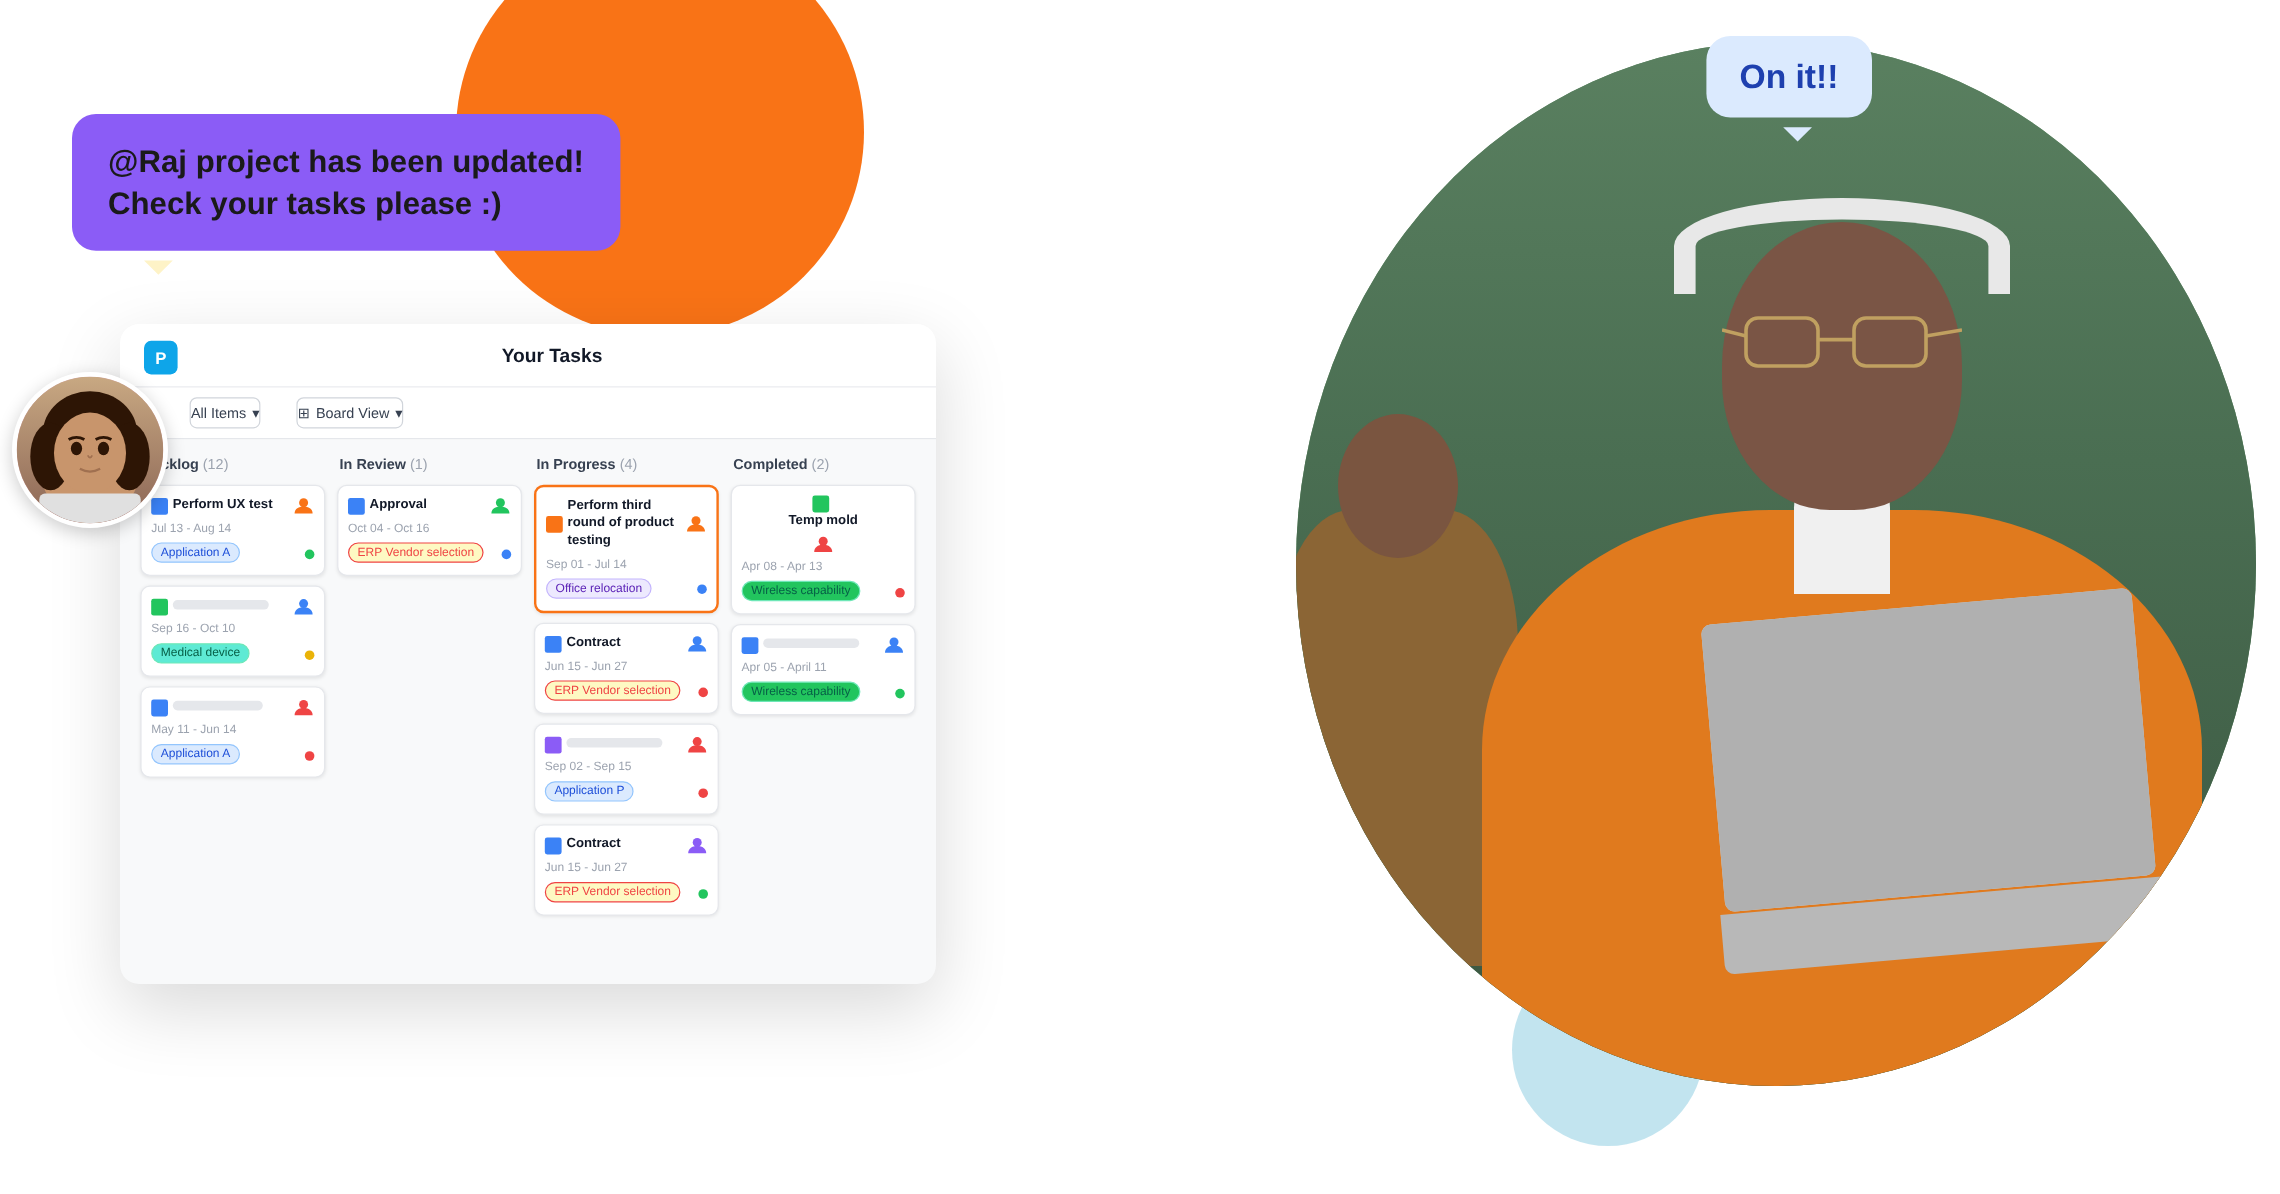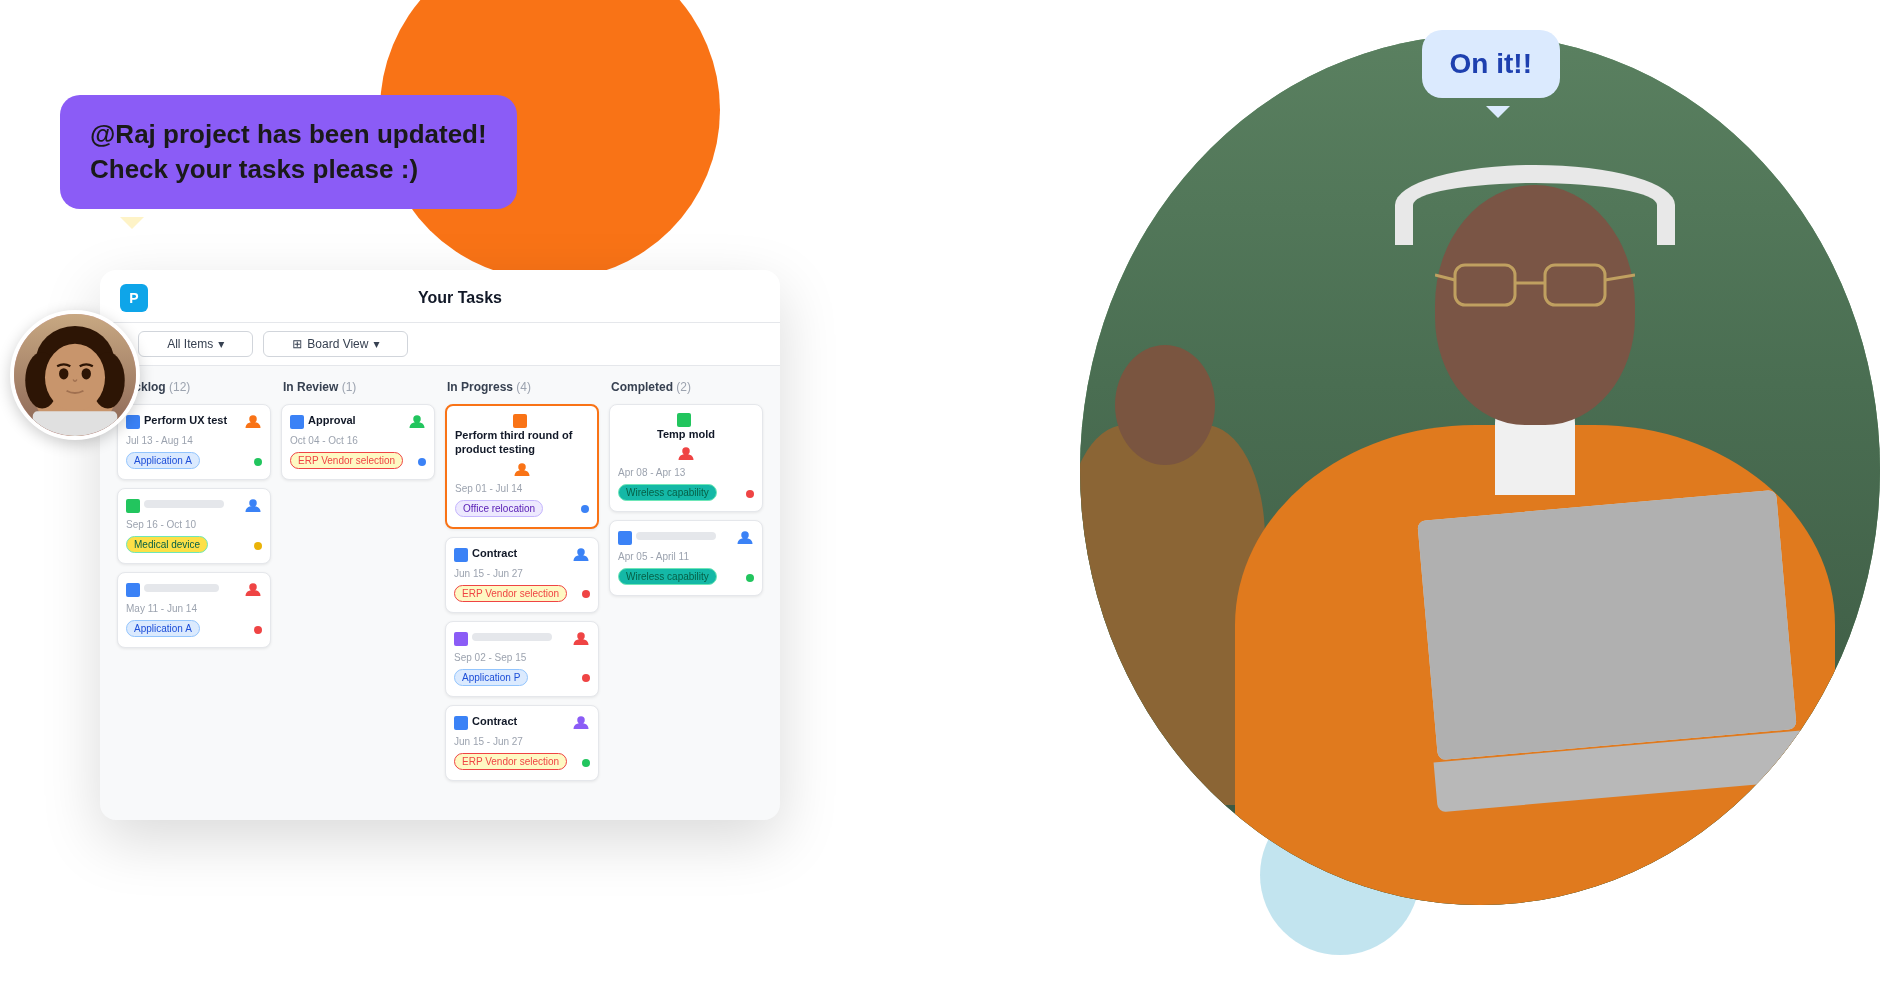--- a/index.html
+++ b/index.html
@@ -154,27 +154,28 @@
       gap: 10px;
     }
     .filter-icon {
       color: #6b7280;
       font-size: 14px;
     }
     .toolbar-btn {
       display: flex;
       align-items: center;
       gap: 5px;
-      padding: 5px 28px;
+      padding: 5px 0;
       border: 1px solid #d1d5db;
       border-radius: 6px;
       background: white;
       font-size: 12px;
       color: #374151;
       cursor: pointer;
+      margin-left: 20px;
     }
 
     .board-columns {
       display: flex;
       gap: 0;
       padding: 14px 12px;
       height: calc(100% - 95px);
       overflow-x: auto;
     }
 
@@ -222,22 +223,22 @@
     .task-card-tag {
       display: inline-block;
       padding: 2px 7px;
       border-radius: 10px;
       font-size: 10px;
       font-weight: 500;
       margin-bottom: 2px;
     }
     .tag-app-a { background: #dbeafe; color: #1d4ed8; border: 1px solid #93c5fd; }
     .tag-erp { background: #fef9c3; color: #ef4444; border: 1px solid #ef4444; }
-    .tag-medical { background: #fde047; color: #065f46; border: 1px solid #6ee7b7; text-align: right; }
-    .tag-wireless { background: #14b8a6; color: #065f46; border: 1px solid #6ee7b7; text-align: right; }
+    .tag-medical { background: #5eead4; color: #065f46; border: 1px solid #6ee7b7; text-align: right; }
+    .tag-wireless { background: #22c55e; color: #065f46; border: 1px solid #6ee7b7; text-align: right; }
     .tag-office { background: #ede9fe; color: #5b21b6; border: 1px solid #c4b5fd; }
     .tag-app-p { background: #dbeafe; color: #1d4ed8; border: 1px solid #93c5fd; }
 
     .task-card-row {
       display: flex;
       align-items: center;
       justify-content: space-between;
     }
     .status-dot {
       width: 8px;
@@ -572,21 +573,21 @@
         </div>
       </div>
     </div>
 
     <div class="column">
       <div class="column-header">
         In Progress <span class="column-count">(4)</span>
       </div>
 
       <div class="task-card highlighted">
-        <div class="task-card-row" style="margin-bottom:4px;flex-direction:column;">
+        <div class="task-card-row" style="margin-bottom:4px;">
           <span class="task-icon icon-orange"></span>
           <span class="task-card-title" style="flex:1;">Perform third round of product testing</span>
           <svg width="18" height="18" viewBox="0 0 24 24">
               <circle cx="12" cy="8" r="5" fill="#f97316"></circle>
               <path d="M2 20c0-5 4-8 10-8s10 3 10 8" fill="#f97316"></path>
             </svg>
         </div>
         <div class="task-card-date">Sep 01 - Jul 14</div>
         <div class="task-card-row">
           <span class="task-card-tag tag-office">Office relocation</span>

